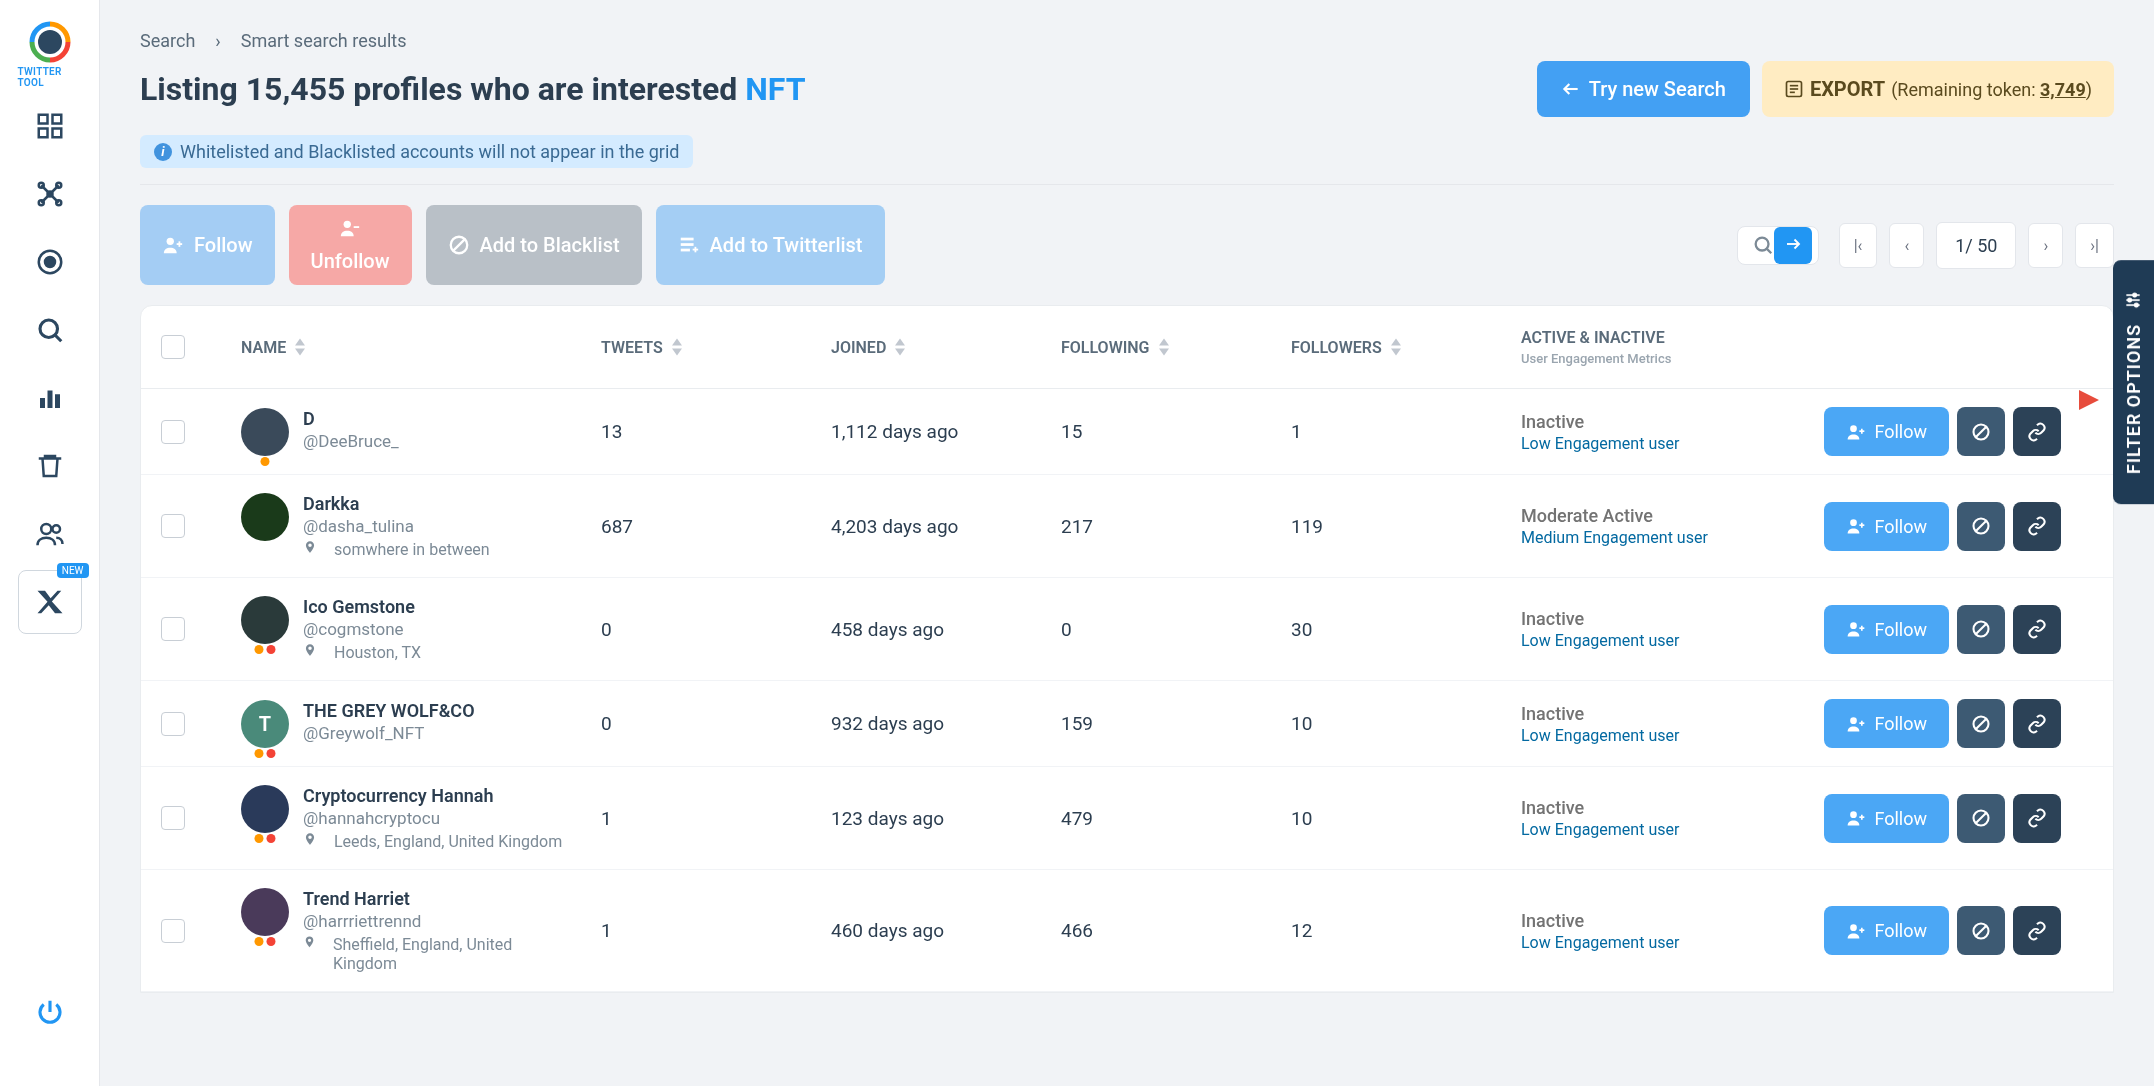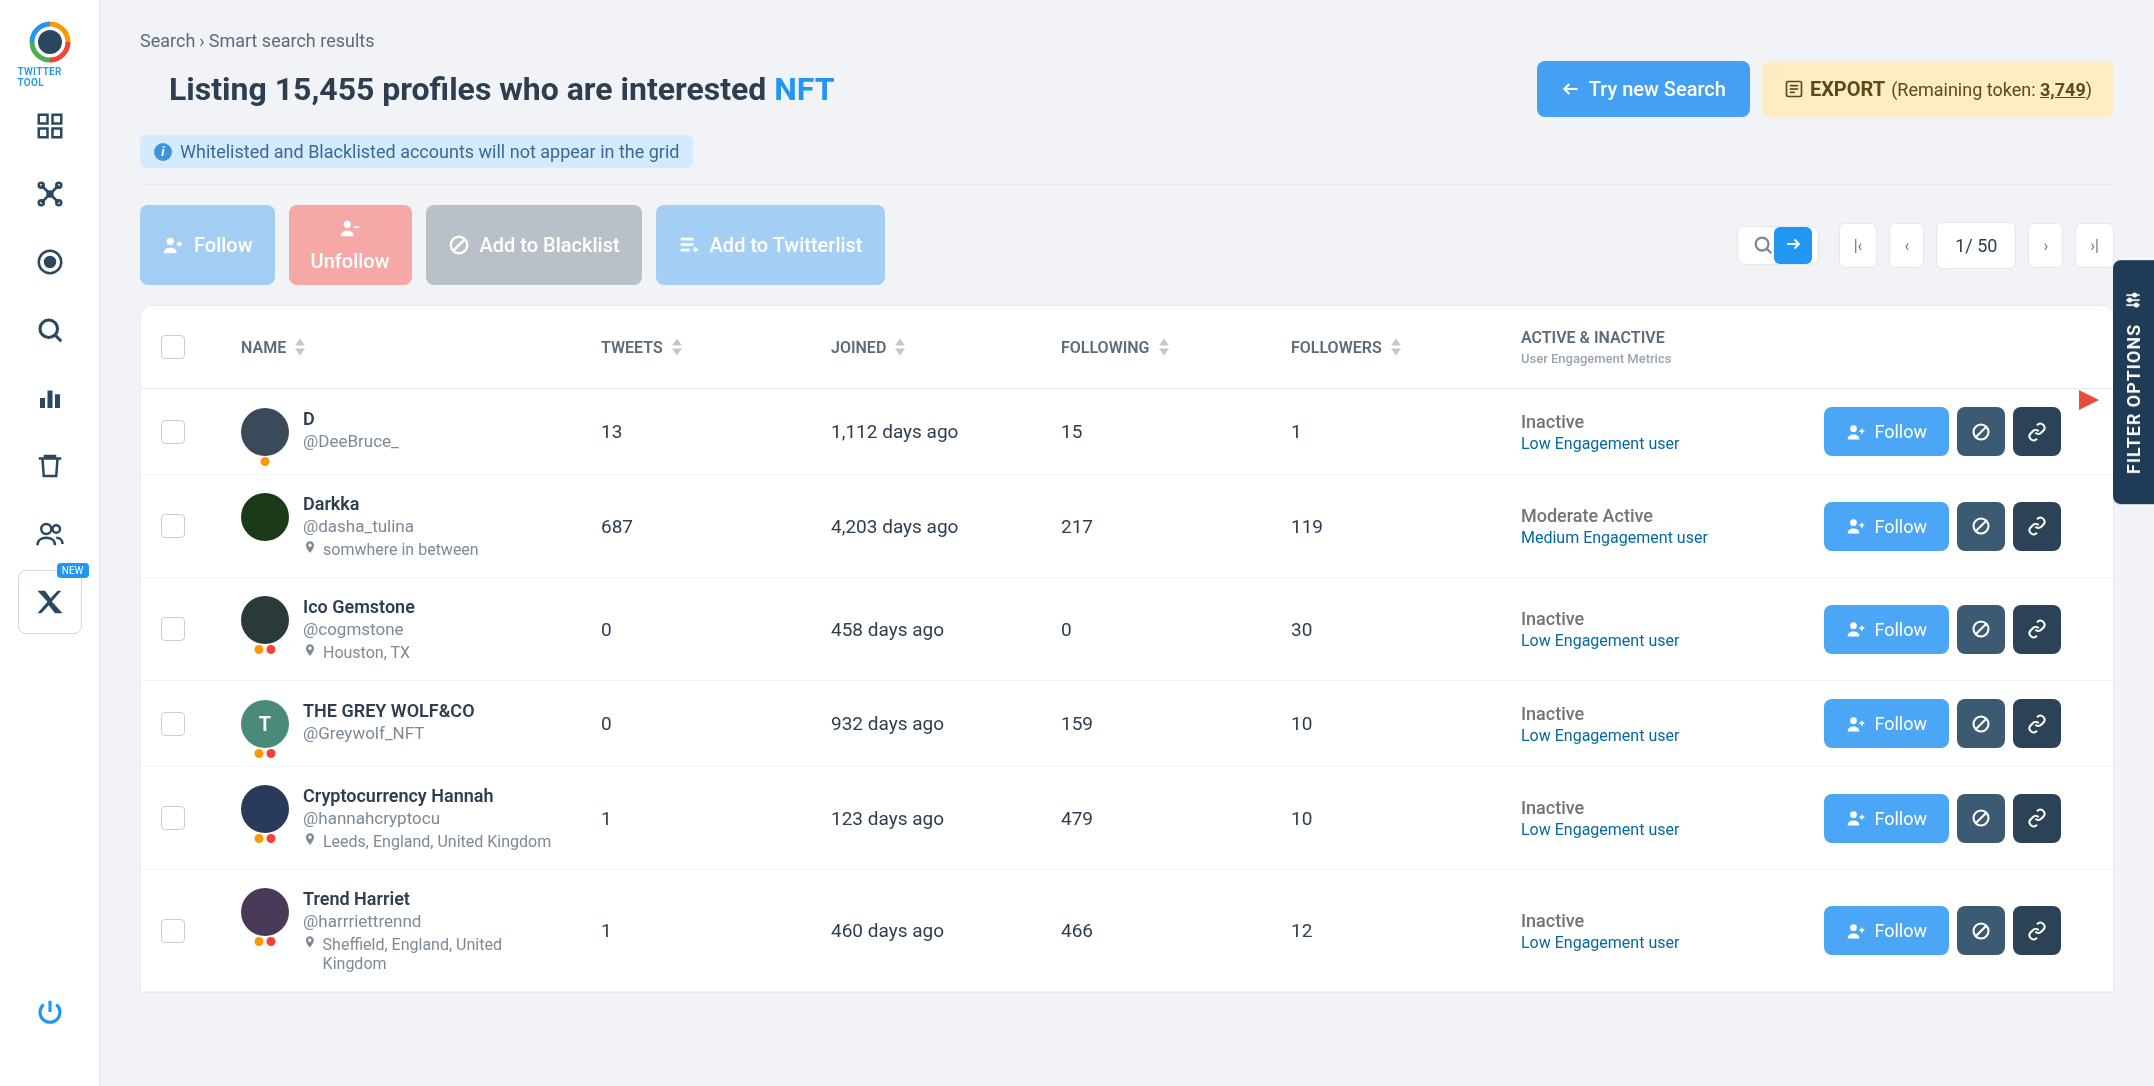--- a/index.html
+++ b/index.html
@@ -9,23 +9,23 @@
 .logo-circle { width: 44px; height: 44px; position: relative; }
 .logo-text { font-size: 10px; color: #2196f3; font-weight: 600; margin-top: 2px; letter-spacing: 0.3px;}
 .nav-item { width: 64px; height: 64px; display: flex; align-items: center; justify-content: center; color: #2c4760; cursor: pointer; border-radius: 8px; margin: 2px 0;}
 .nav-item svg { width: 30px; height: 30px; }
 .new-badge { position: absolute; background: #2196f3; color: #fff; font-size: 10px; padding: 2px 5px; border-radius: 4px; top: -8px; right: -8px; }
 .x-item { position: relative; border: 1px solid #d0d7de; border-radius: 8px; }
 .power-btn { position: absolute; bottom: 40px; }
 .power-btn svg { color: #2196f3; }
 
 .main { flex: 1; padding: 30px 40px; overflow: hidden; position: relative; }
-.breadcrumb { font-size: 18px; color: #5a6b7a; display: flex; align-items: center; gap: 4px; margin-bottom: 10px; }
+.breadcrumb { font-size: 18px; color: #5a6b7a; display: flex; align-items: center; gap: 20px; margin-bottom: 10px; }
 .breadcrumb a { color: #5a6b7a; text-decoration: none; }
-.title-row { display: flex; justify-content: space-between; align-items: center; margin-bottom: 18px; gap: 21px; margin-left: 29px;}
+.title-row { display: flex; justify-content: space-between; align-items: center; margin-bottom: 18px; gap: 21px;}
 .page-title { font-size: 32px; font-weight: 700; color: #2c3e50; }
 .page-title .keyword { color: #2196f3; }
 .title-buttons { display: flex; gap: 12px; flex-shrink: 0;}
 .btn-new-search { background: #43a0f3; color: #fff; border: none; padding: 16px 24px; border-radius: 8px; font-size: 20px; font-weight: 500; cursor: pointer; display:flex; align-items:center; gap:8px;}
 .btn-export { background: #ffecc2; color: #5a4a1e; border: none; padding: 16px 22px; border-radius: 8px; font-size: 20px; font-weight: 500; cursor: pointer; display:flex; align-items:center; gap:6px;}
 .btn-export .token { font-weight:400; font-size: 18px;}
 .btn-export .token b { font-weight:700;text-decoration:underline;}
 .info-banner { background: #d4ebff; color: #3a6a93; padding: 6px 14px; border-radius: 6px; display: inline-flex; align-items: center; gap: 8px; font-size: 18px; margin-bottom: 16px;}
 .info-banner .info-icon { width: 18px; height: 18px; background: #4193de; border-radius:50%; color:#fff; display:flex; align-items:center; justify-content:center; font-size:13px; font-weight:700; font-style: italic;}
 .divider { height:1px; background: #e5e7eb; margin-bottom: 20px;}
@@ -57,21 +57,21 @@
 .chk { width:24px; height:24px; border:1px solid #c8ced5; border-radius:4px; cursor:pointer; background:#fff;}
 .profile { display:flex; align-items:flex-start; gap: 14px;}
 .avatar-wrap { position:relative;}
 .avatar { width:48px; height:48px; border-radius:50%; background:#4d6b7d; display:flex; align-items:center; justify-content:center; color:#fff; font-size:20px; font-weight:600;}
 .dots { position:absolute; bottom:-10px; left:50%; transform:translateX(-50%); display:flex; gap:3px;}
 .dot { width:9px; height:9px; border-radius:50%;}
 .dot.o { background:#ff9800;}
 .dot.r { background:#f44336;}
 .profile-info .name { font-weight:600; font-size:18px; color:#2c3e50;}
 .profile-info .handle { color:#7c8a96; font-size:17px; margin-top:2px;}
-.profile-info .loc { color:#7c8a96; font-size:16px; display:flex; gap:6px; align-items:flex-start; margin-top:4px; max-width: 260px;}
+.profile-info .loc { color:#7c8a96; font-size:16px; display:flex; gap:17px; align-items:flex-start; margin-top:4px; max-width: 260px;}
 .cell { font-size:19px; color:#2c3e50;}
 .engage .status { font-size:18px; color:#737373; font-weight:500;}
 .engage .sub { font-size:16px; color:#0369a1; margin-top:2px;}
 .row-actions { display:flex; gap:8px; justify-content:flex-end;}
 .rbtn { border:none; border-radius:8px; padding: 14px 20px; cursor:pointer; display:flex; align-items:center; gap:8px; color:#fff;}
 .rbtn.follow { background:#4ba7f5; font-size:18px; padding: 14px 22px;}
 .rbtn.block { background:#3d5a73; padding: 14px;}
 .rbtn.link { background:#2c4257; padding: 14px;}
 .rbtn svg { width:20px; height:20px;}
 

